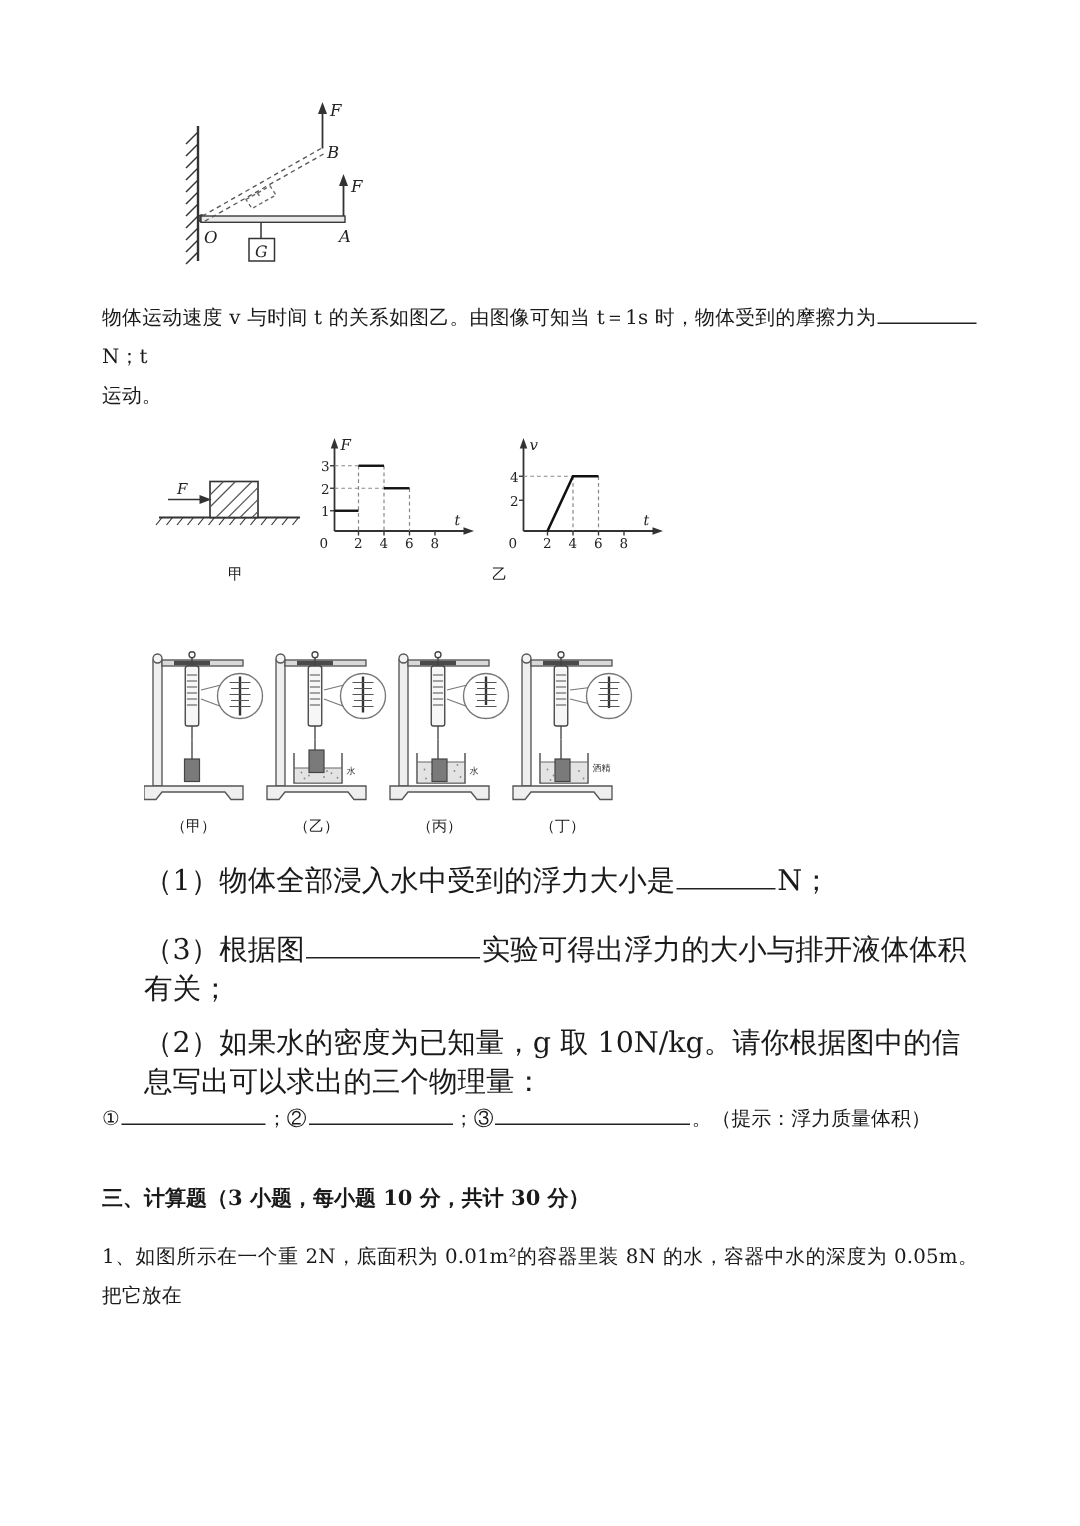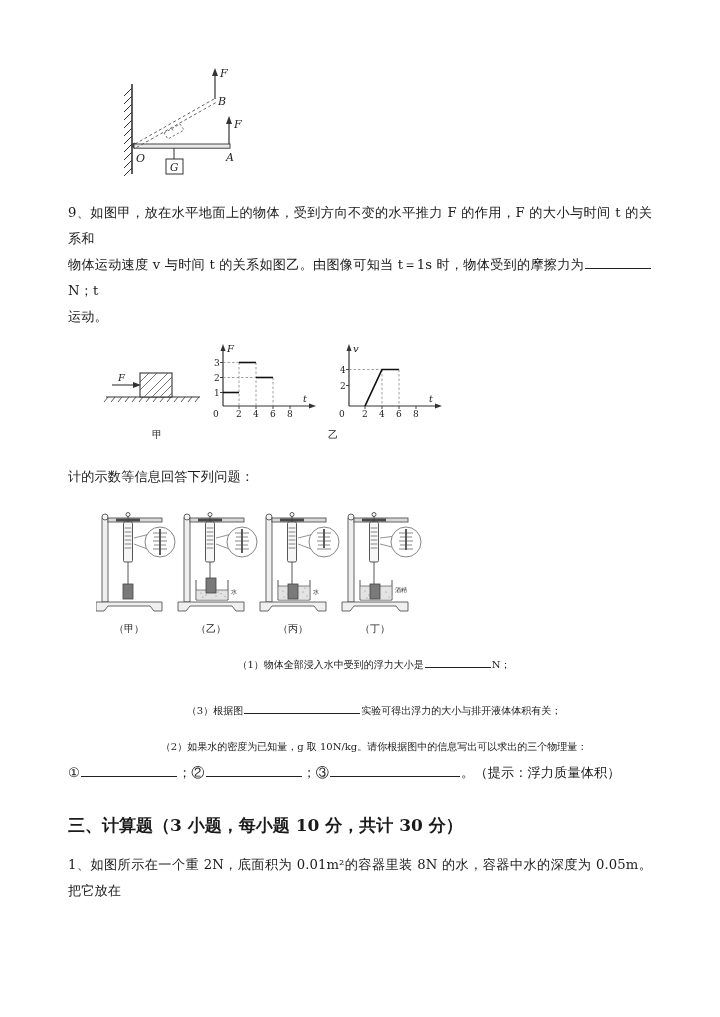--- a/index.html
+++ b/index.html
@@ -29,28 +29,27 @@
 
   
   .para {
     font-size: 13.2px;
     line-height: 26px;
     text-align: justify;
     letter-spacing: 0.1px;
     margin: 0;
   }
   .sub {
-    font-size: 10px;
+    font-size: 19px;
     line-height: 26px;
     margin: 0;
     padding-left: 28px;
-    text-align: center;
   }
   .sec-head {
-    font-size: 17px;
+    font-size: 14px;
     line-height: 26px;
     font-weight: bold;
     margin: 0;
   }
   .blank {
     display: inline-block;
     border-bottom: 1px solid #222;
     vertical-align: baseline;
     height: 14px;
     margin: 0 1px;
@@ -127,21 +126,20 @@
       <text x="48" y="100" font-family="'DejaVu Serif',serif" font-style="italic" font-size="11" fill="#222">O</text>
 
       <line class="ink" x1="86" y1="86" x2="86" y2="97" stroke-width="1"></line>
       <rect x="78" y="97" width="17" height="15" fill="#fff" stroke="#333" stroke-width="1"></rect>
       <text x="82" y="109" font-family="'DejaVu Serif',serif" font-style="italic" font-size="10.5" fill="#222">G</text>
     </svg>
   </div>
 
   <div class="sp-18"></div>
 
-  <p class="para">9、如图甲，放在水平地面上的物体，受到方向不变的水平推力 F 的作用，F 的大小与时间 t 的关系和</p>
   <p class="para">
     <span>物体运动速度 v 与时间 t 的关系如图乙。由图像可知当 t＝1s 时，物体受到的摩擦力为</span><span class="blank b-sm"></span><span>N；t</span>
   </p>
   <p class="para">运动。</p>
 
   <div class="sp-10"></div>
 
   <div class="fig-wrap" style="margin-left:28px;">
     <svg width="380" height="88" viewBox="0 0 380 88">
 
@@ -254,21 +252,20 @@
       </g>
     </svg>
     <div style="position:relative;height:14px;">
       <div class="fig-caption" style="position:absolute;left:46px;top:0;width:30px;">甲</div>
       <div class="fig-caption" style="position:absolute;left:222px;top:0;width:30px;">乙</div>
     </div>
   </div>
 
   <div class="sp-22"></div>
 
-  <p class="para">计的示数等信息回答下列问题：</p>
 
   <div class="sp-14"></div>
 
   <div class="fig-wrap" style="margin-left:28px;">
     <svg width="334" height="118" viewBox="0 0 334 118">
       <defs>
         <g id="stand">
 
           <rect x="4" y="10" width="6" height="84" fill="#efefef" stroke="#555" stroke-width="0.9"></rect>
 

